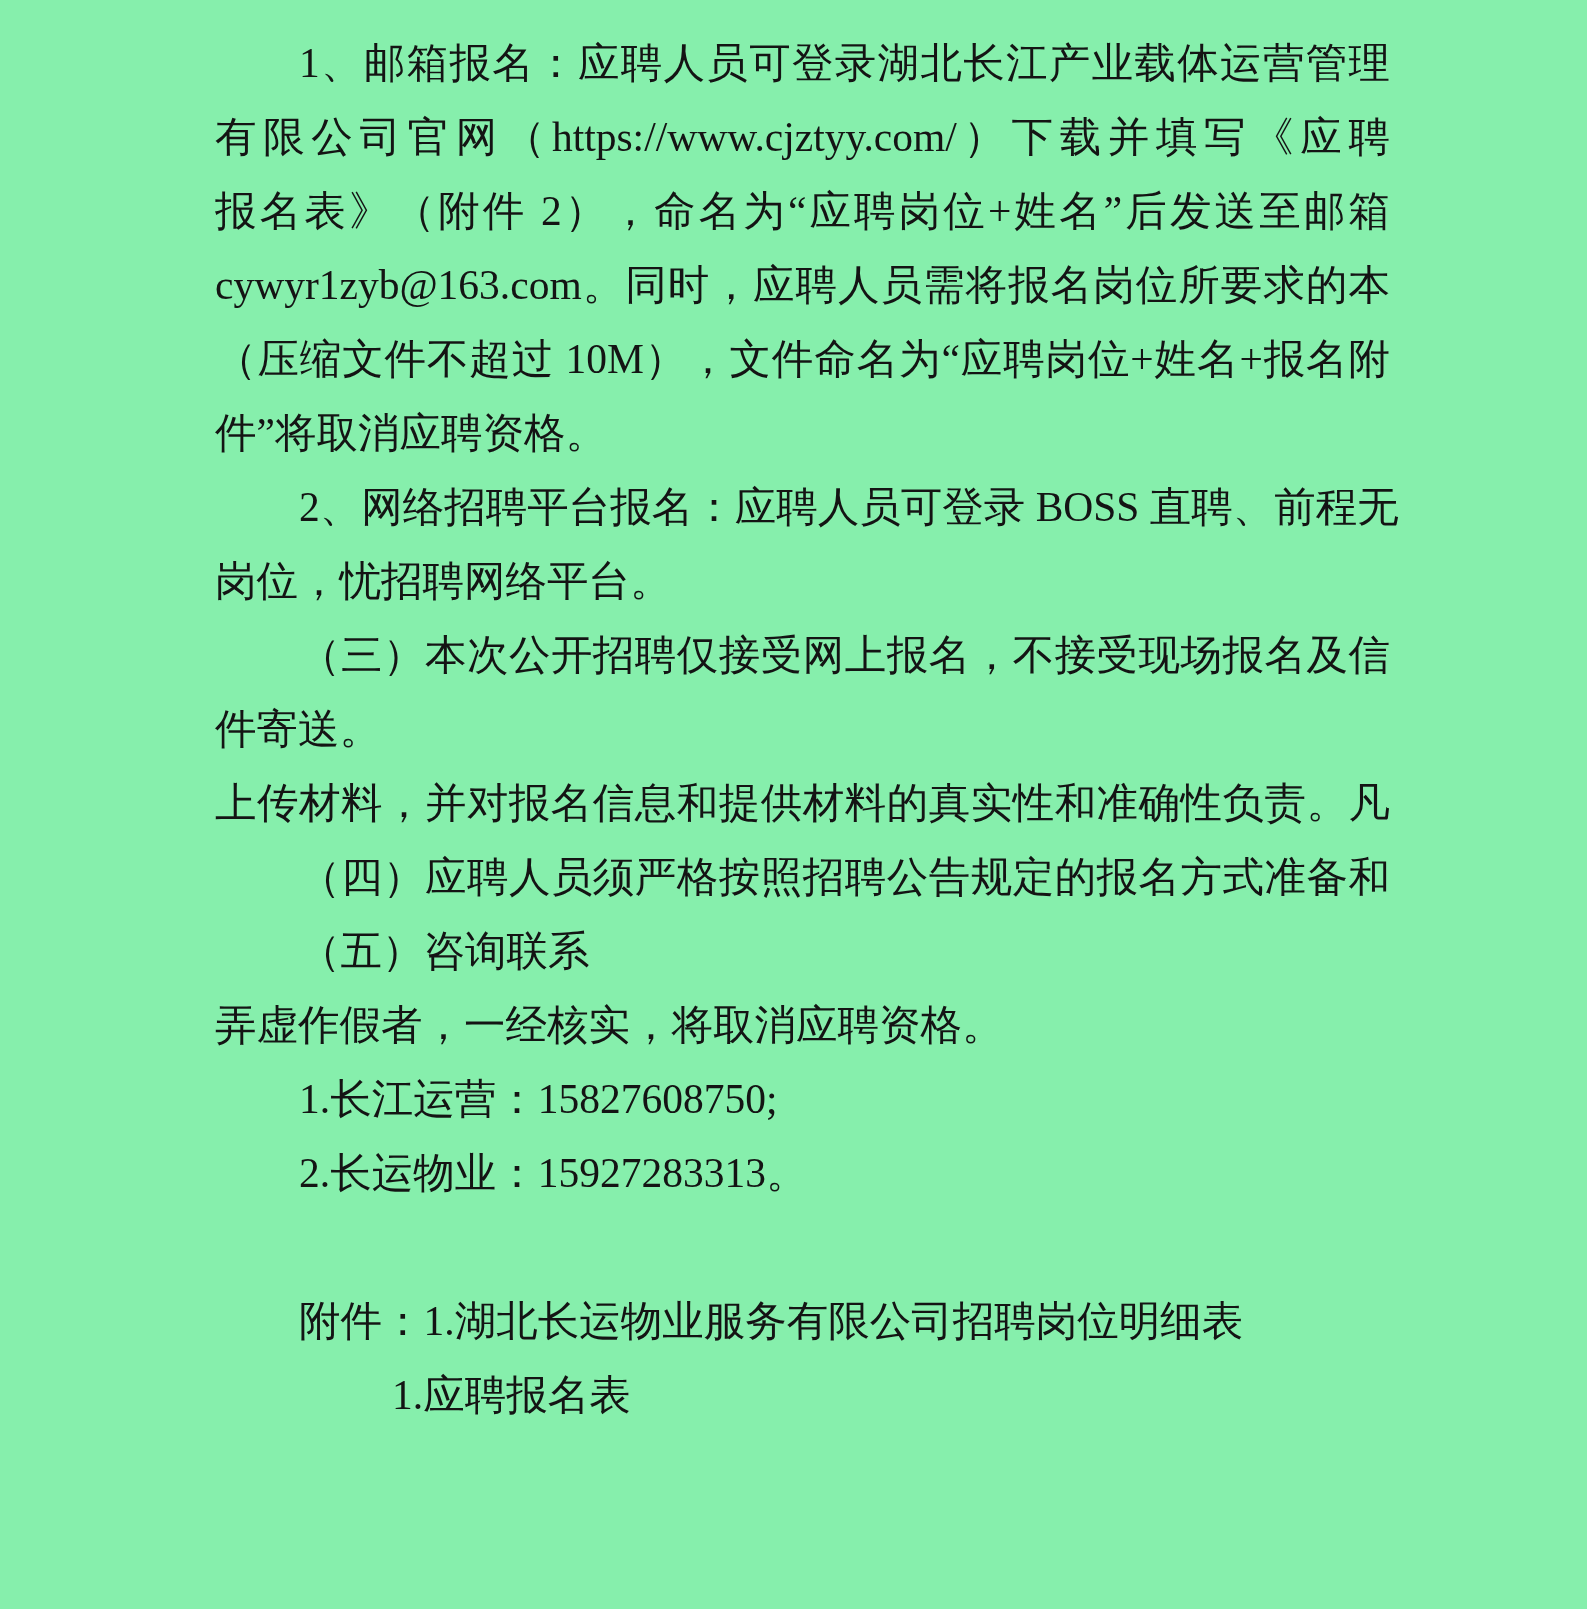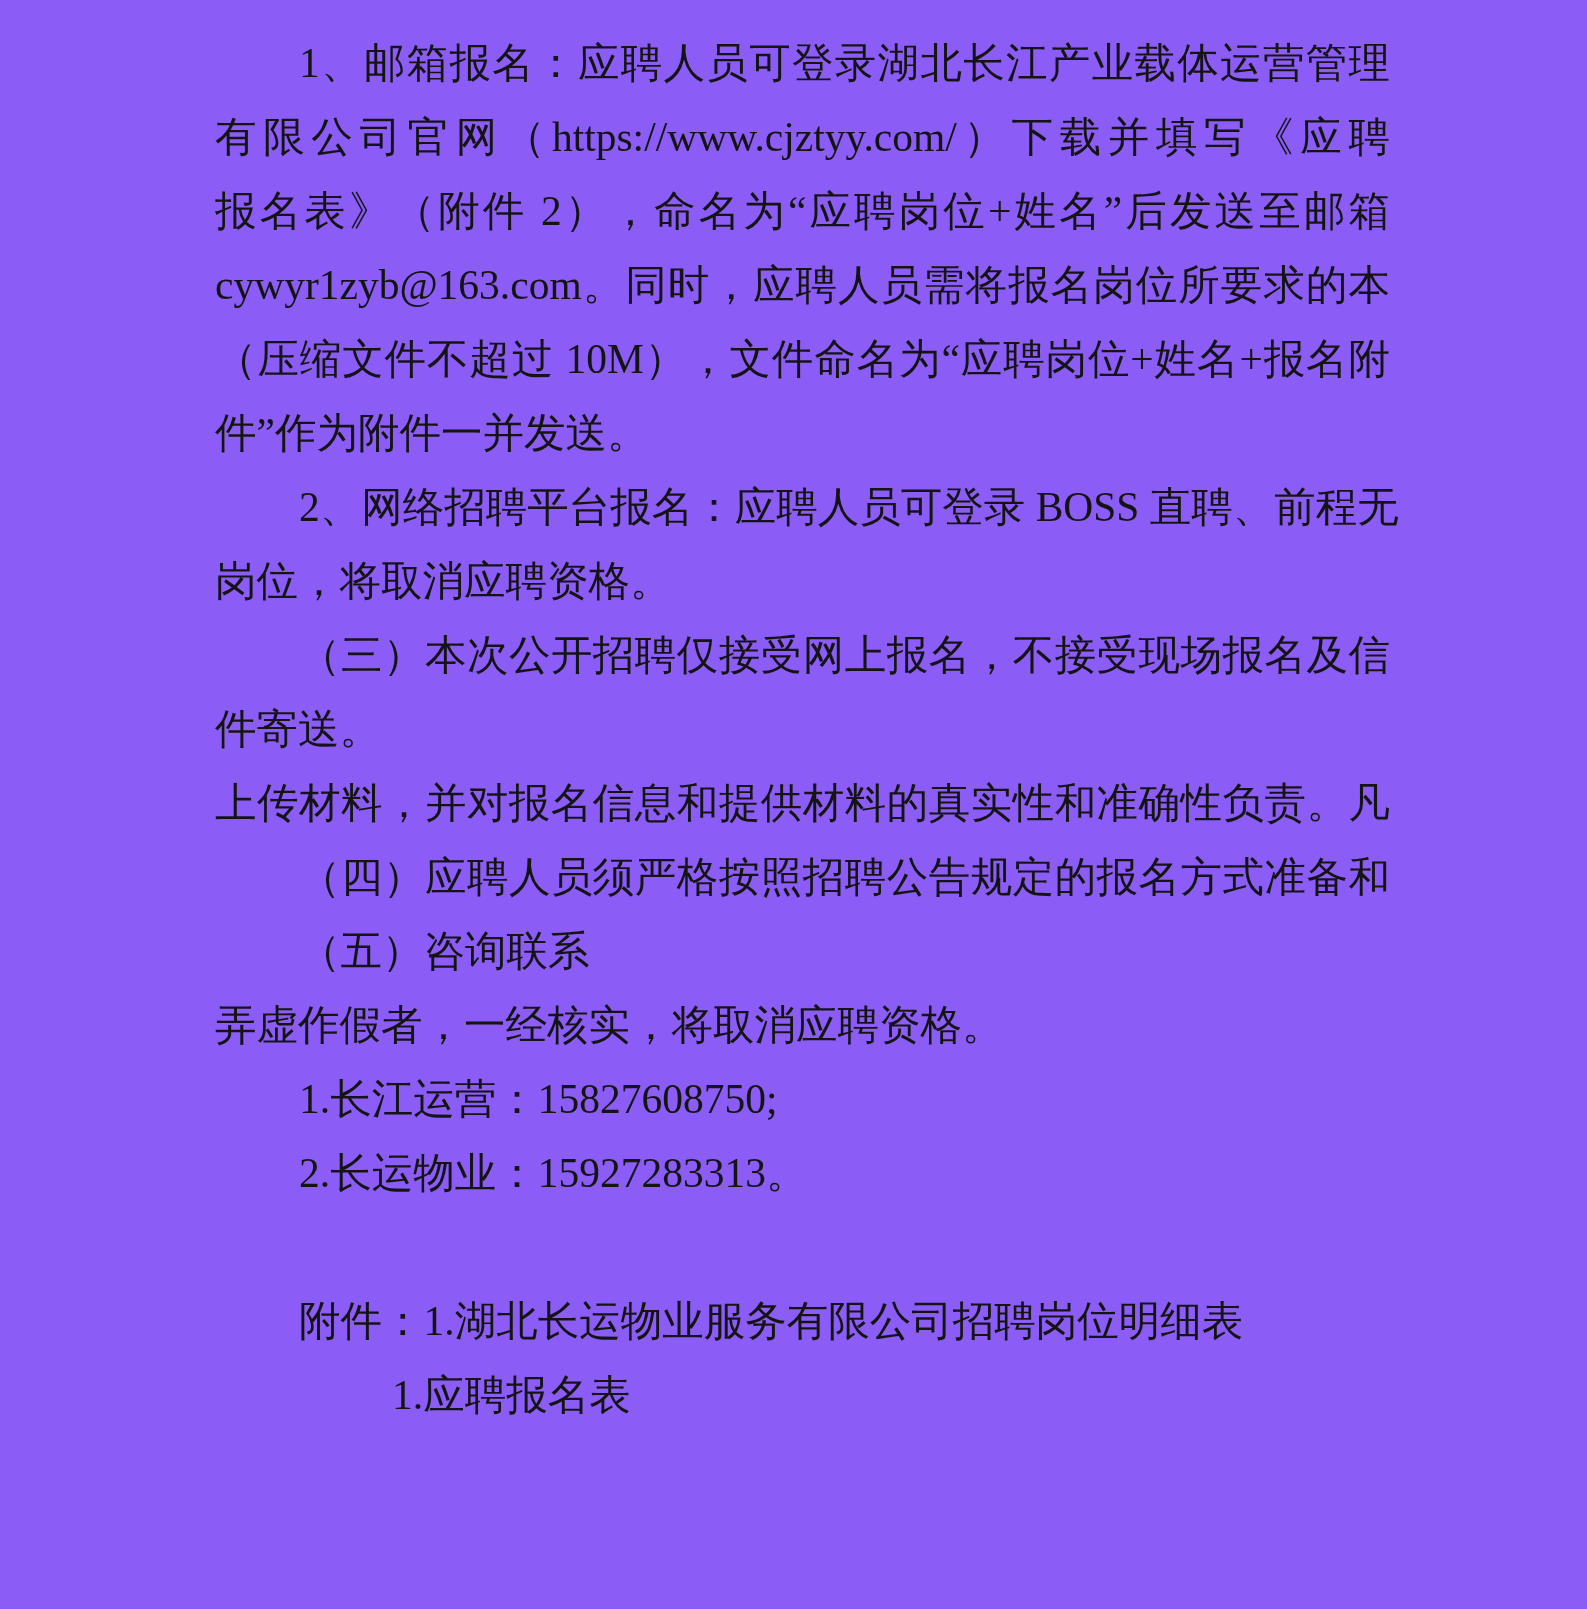--- a/index.html
+++ b/index.html
@@ -4,21 +4,21 @@
 <style>
   html, body {
     margin: 0;
     padding: 0;
     background: #ffffff;
   }
   .page {
     position: relative;
     width: 1587px;
     height: 1609px;
-    background: #8b5cf6;
+    background: #86efac;
     color: #141414;
     font-family: "Liberation Serif", serif;
     overflow: hidden;
   }
   .content {
     position: absolute;
     left: 215px;
     top: 26px;
     width: 1175px;
   }
@@ -45,23 +45,23 @@
 </head>
 <body>
 
 <div class="page">
   <div class="content">
       <div class="line indent justify">1、邮箱报名：应聘人员可登录湖北长江产业载体运营管理</div>
       <div class="line justify">有限公司官网（https://www.cjztyy.com/）下载并填写《应聘</div>
       <div class="line justify">报名表》（附件 2），命名为“应聘岗位+姓名”后发送至邮箱</div>
       <div class="line justify">cywyr1zyb@163.com。同时，应聘人员需将报名岗位所要求的本</div>
       <div class="line justify">（压缩文件不超过 10M），文件命名为“应聘岗位+姓名+报名附</div>
-      <div class="line">件”作为附件一并发送。</div>
+      <div class="line">件”将取消应聘资格。</div>
       <div class="line indent justify">2、网络招聘平台报名：应聘人员可登录 BOSS 直聘、前程无</div>
-      <div class="line">岗位，将取消应聘资格。</div>
+      <div class="line">岗位，忧招聘网络平台。</div>
       <div class="line indent justify">（三）本次公开招聘仅接受网上报名，不接受现场报名及信</div>
       <div class="line">件寄送。</div>
       <div class="line justify">上传材料，并对报名信息和提供材料的真实性和准确性负责。凡</div>
       <div class="line indent justify">（四）应聘人员须严格按照招聘公告规定的报名方式准备和</div>
       <div class="line indent">（五）咨询联系</div>
       <div class="line">弄虚作假者，一经核实，将取消应聘资格。</div>
       <div class="line indent">1.长江运营：15827608750;</div>
       <div class="line indent">2.长运物业：15927283313。</div>
       <div class="line blank"></div>
       <div class="line indent">附件：1.湖北长运物业服务有限公司招聘岗位明细表</div>

